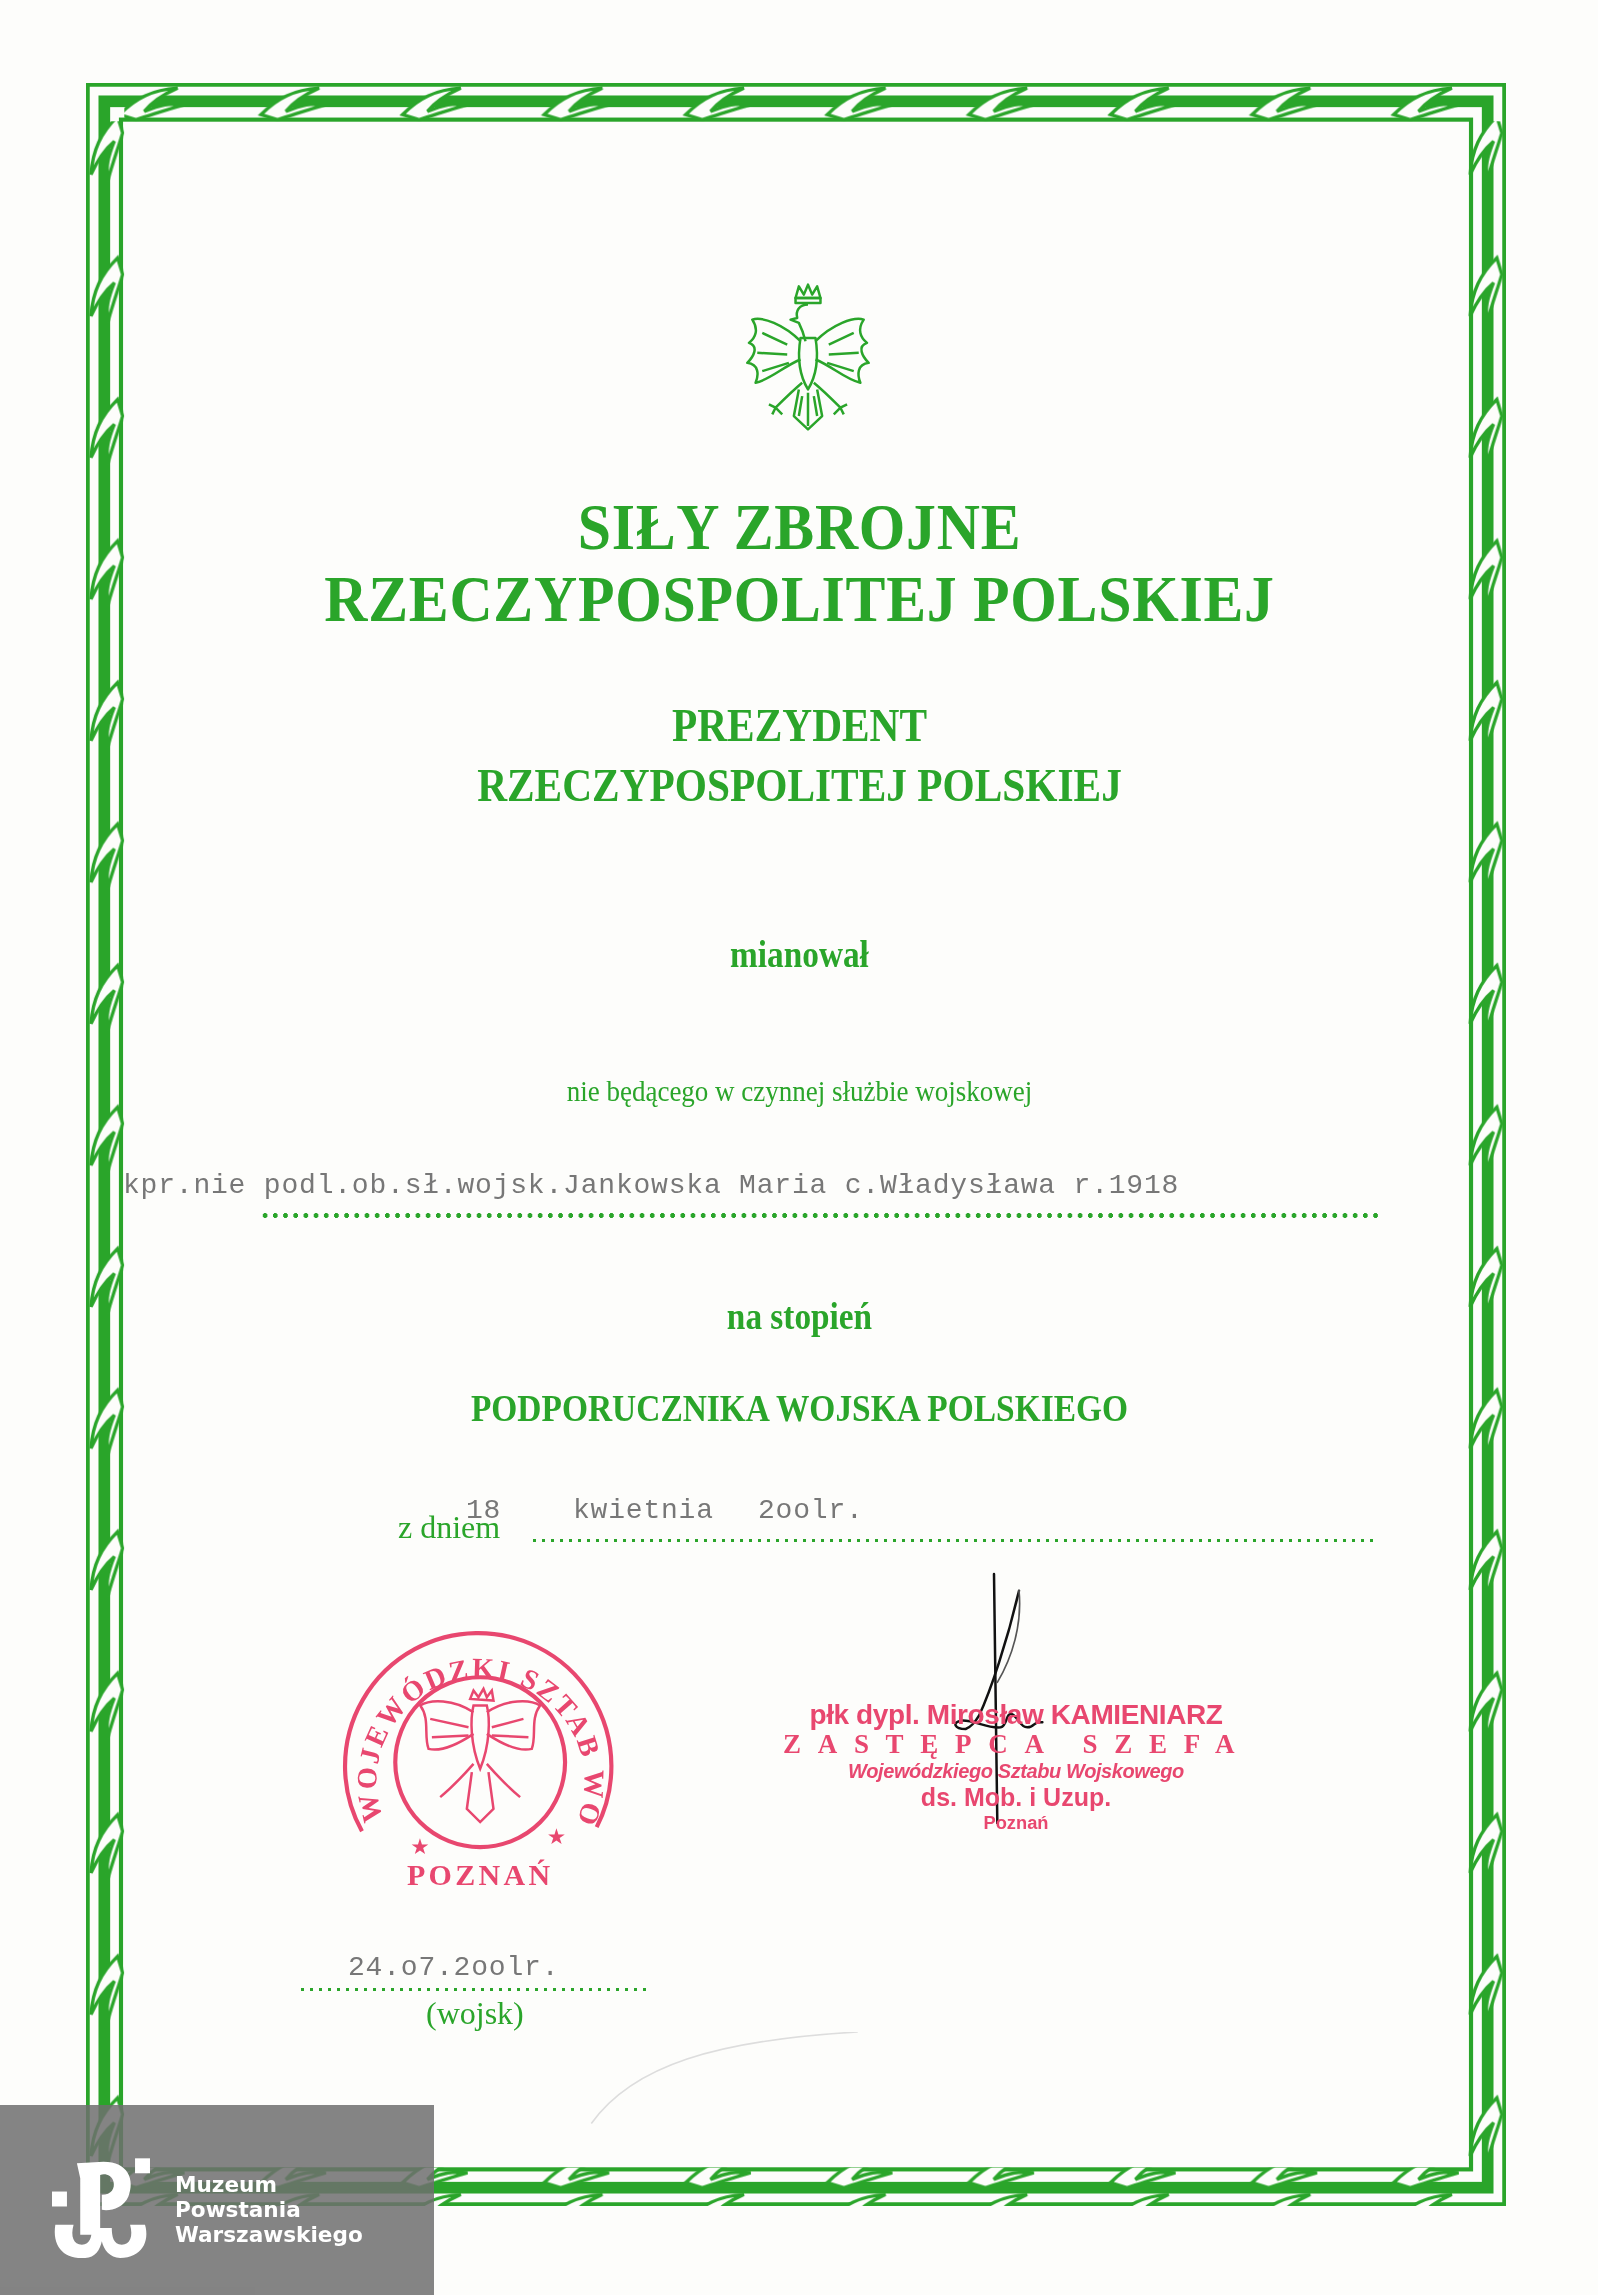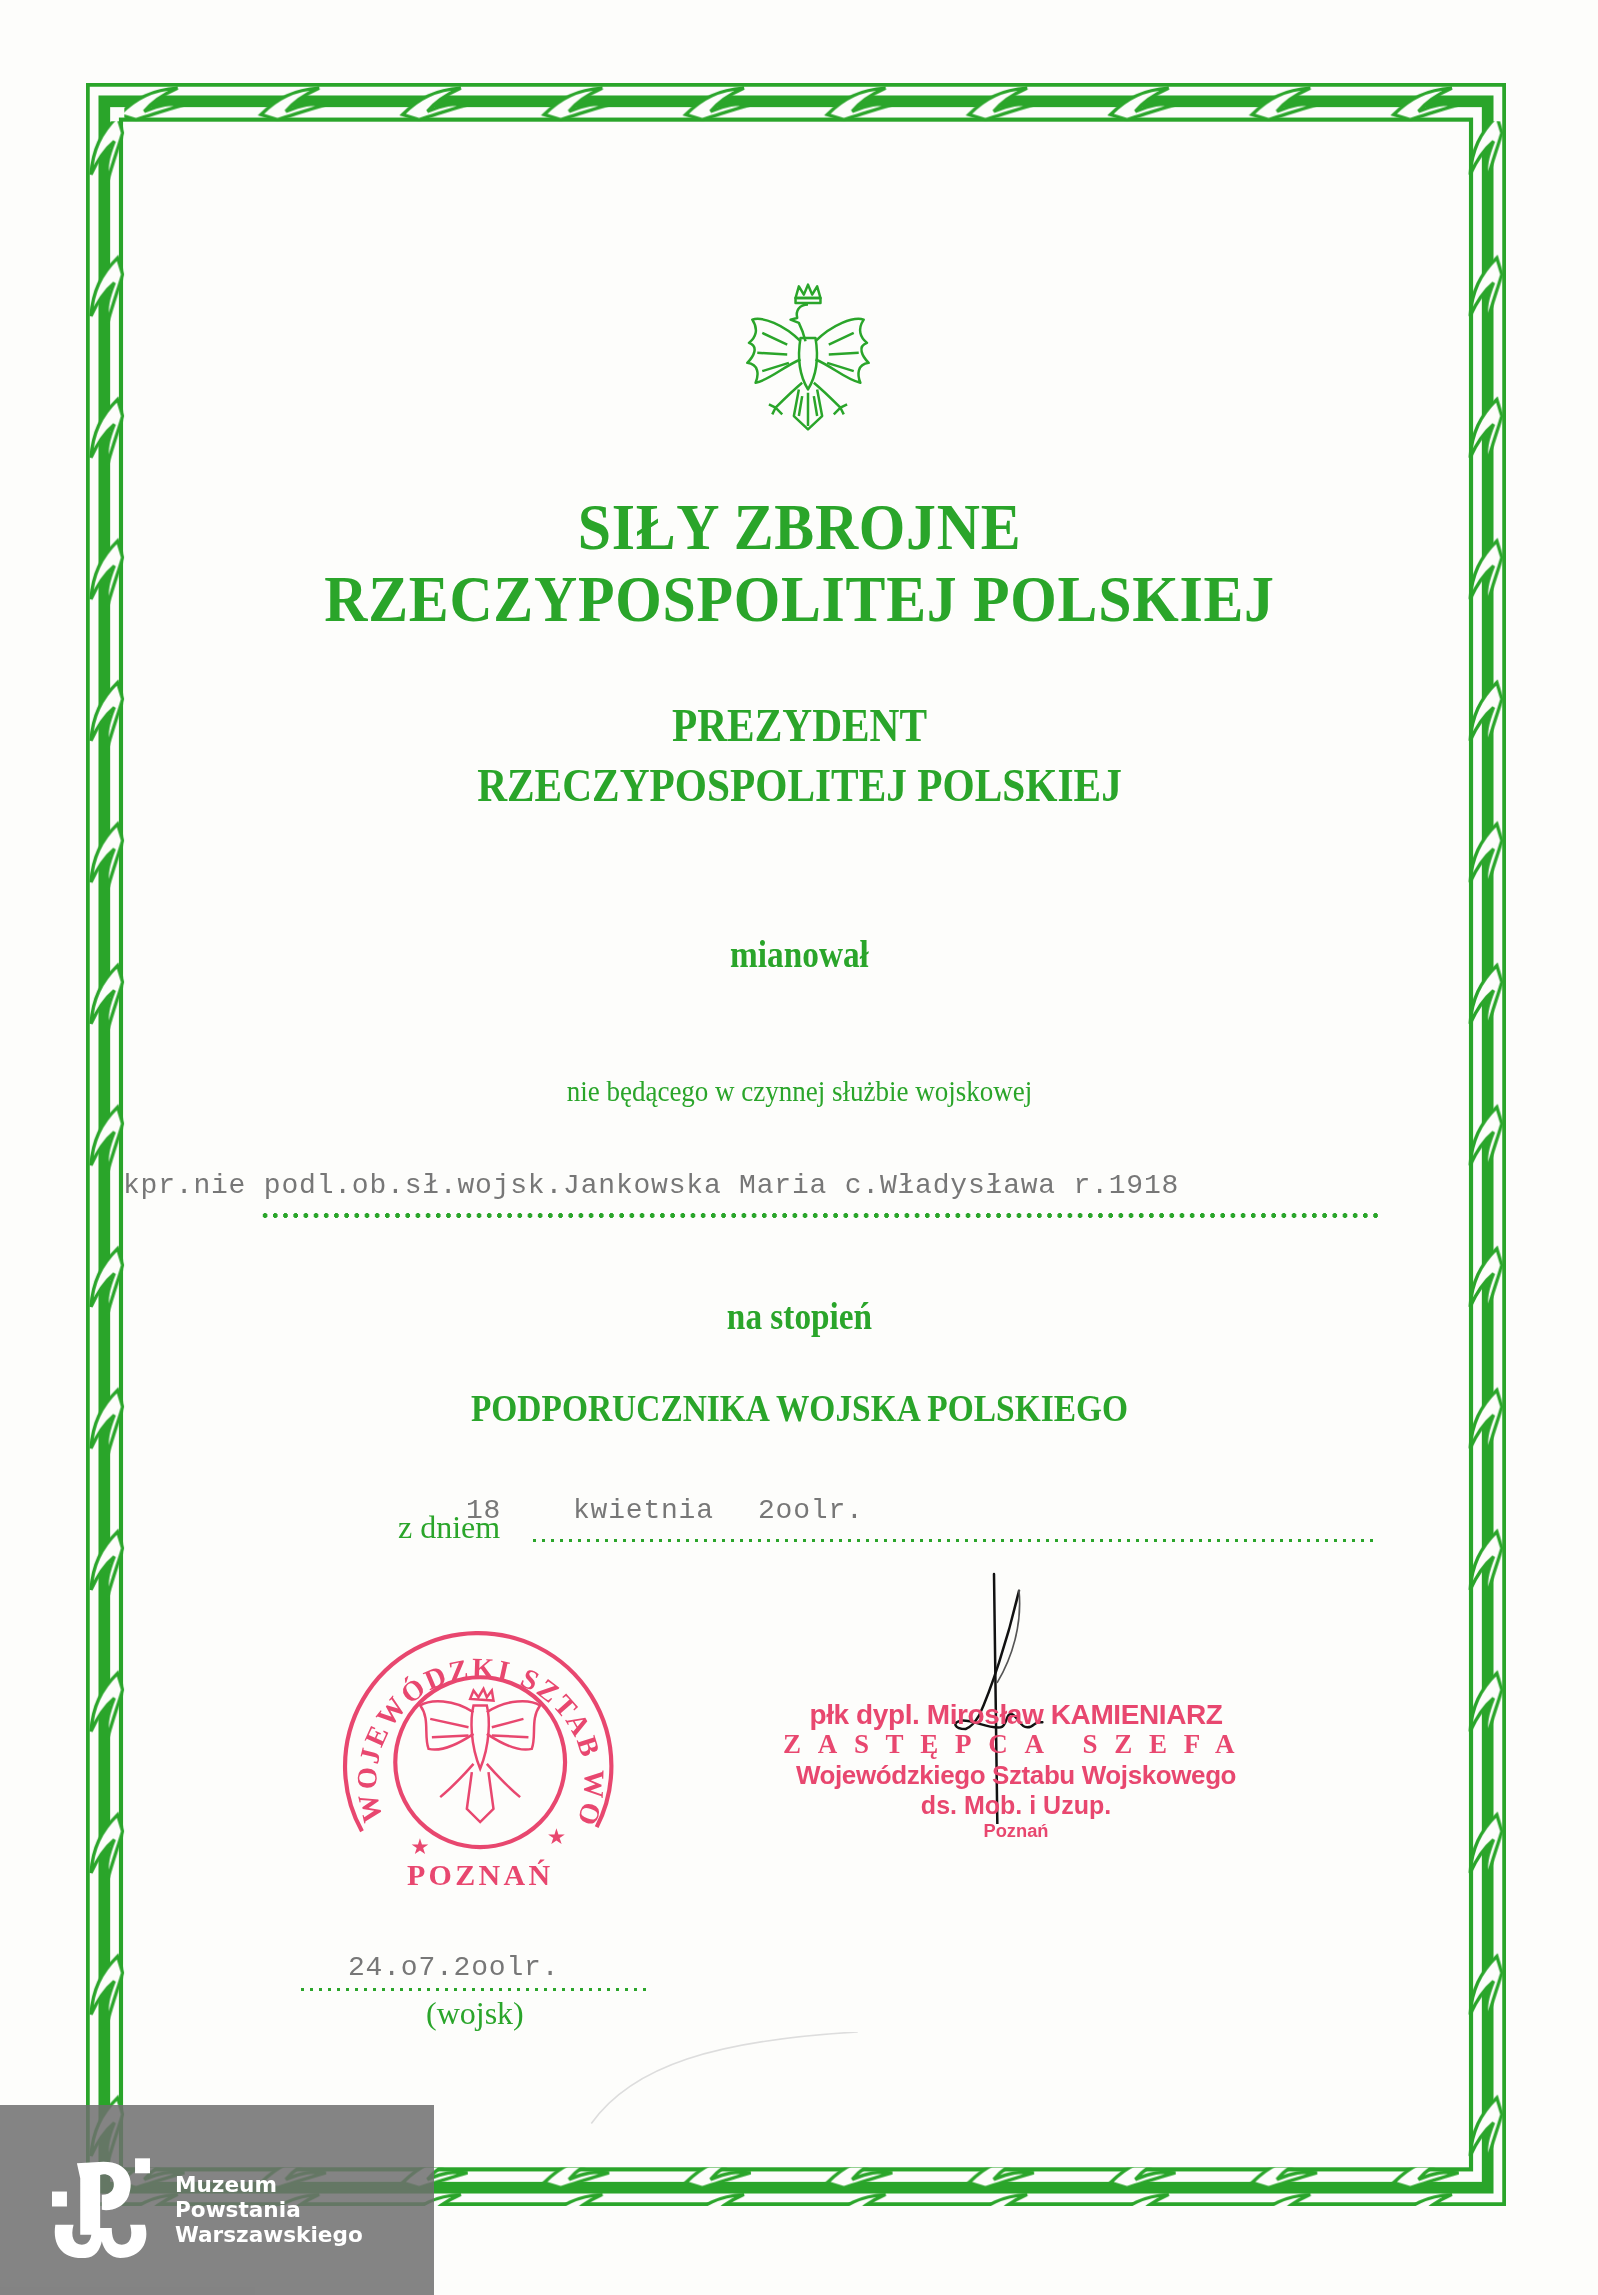--- a/index.html
+++ b/index.html
@@ -55,21 +55,21 @@
   .stamp { position: absolute; left: 337px; top: 1619px; width: 283px; height: 283px; }
   .stamp svg { width: 100%; height: 100%; }
 
   
   .sig-block {
     position: absolute; left: 783px; top: 1699px; width: 466px; text-align: center;
     font-family: "Liberation Sans", sans-serif; font-weight: bold; color: #e8476f;
   }
   .sig-block .l1 { font-size: 28px; letter-spacing: -0.4px; white-space: nowrap; }
   .sig-block .l2 { font-family: "Liberation Serif", serif; font-size: 27px; letter-spacing: 16.7px; margin-top: -1.7px; white-space: nowrap; }
-  .sig-block .l3 { font-size: 26px; letter-spacing: -0.4px; white-space: nowrap; }
+  .sig-block .l3 { font-size: 20px; letter-spacing: -0.4px; white-space: nowrap; font-style: italic; }
   .sig-block .l4 { font-size: 25px; }
   .sig-block .l5 { font-size: 18.3px; }
 
   .signature { position: absolute; left: 949px; top: 1549px; width: 125px; height: 275px; }
 
   
   .museum {
     position: absolute; left: 0; top: 2105px; width: 434px; height: 191px;
     background: rgba(110,110,110,0.85);
   }

